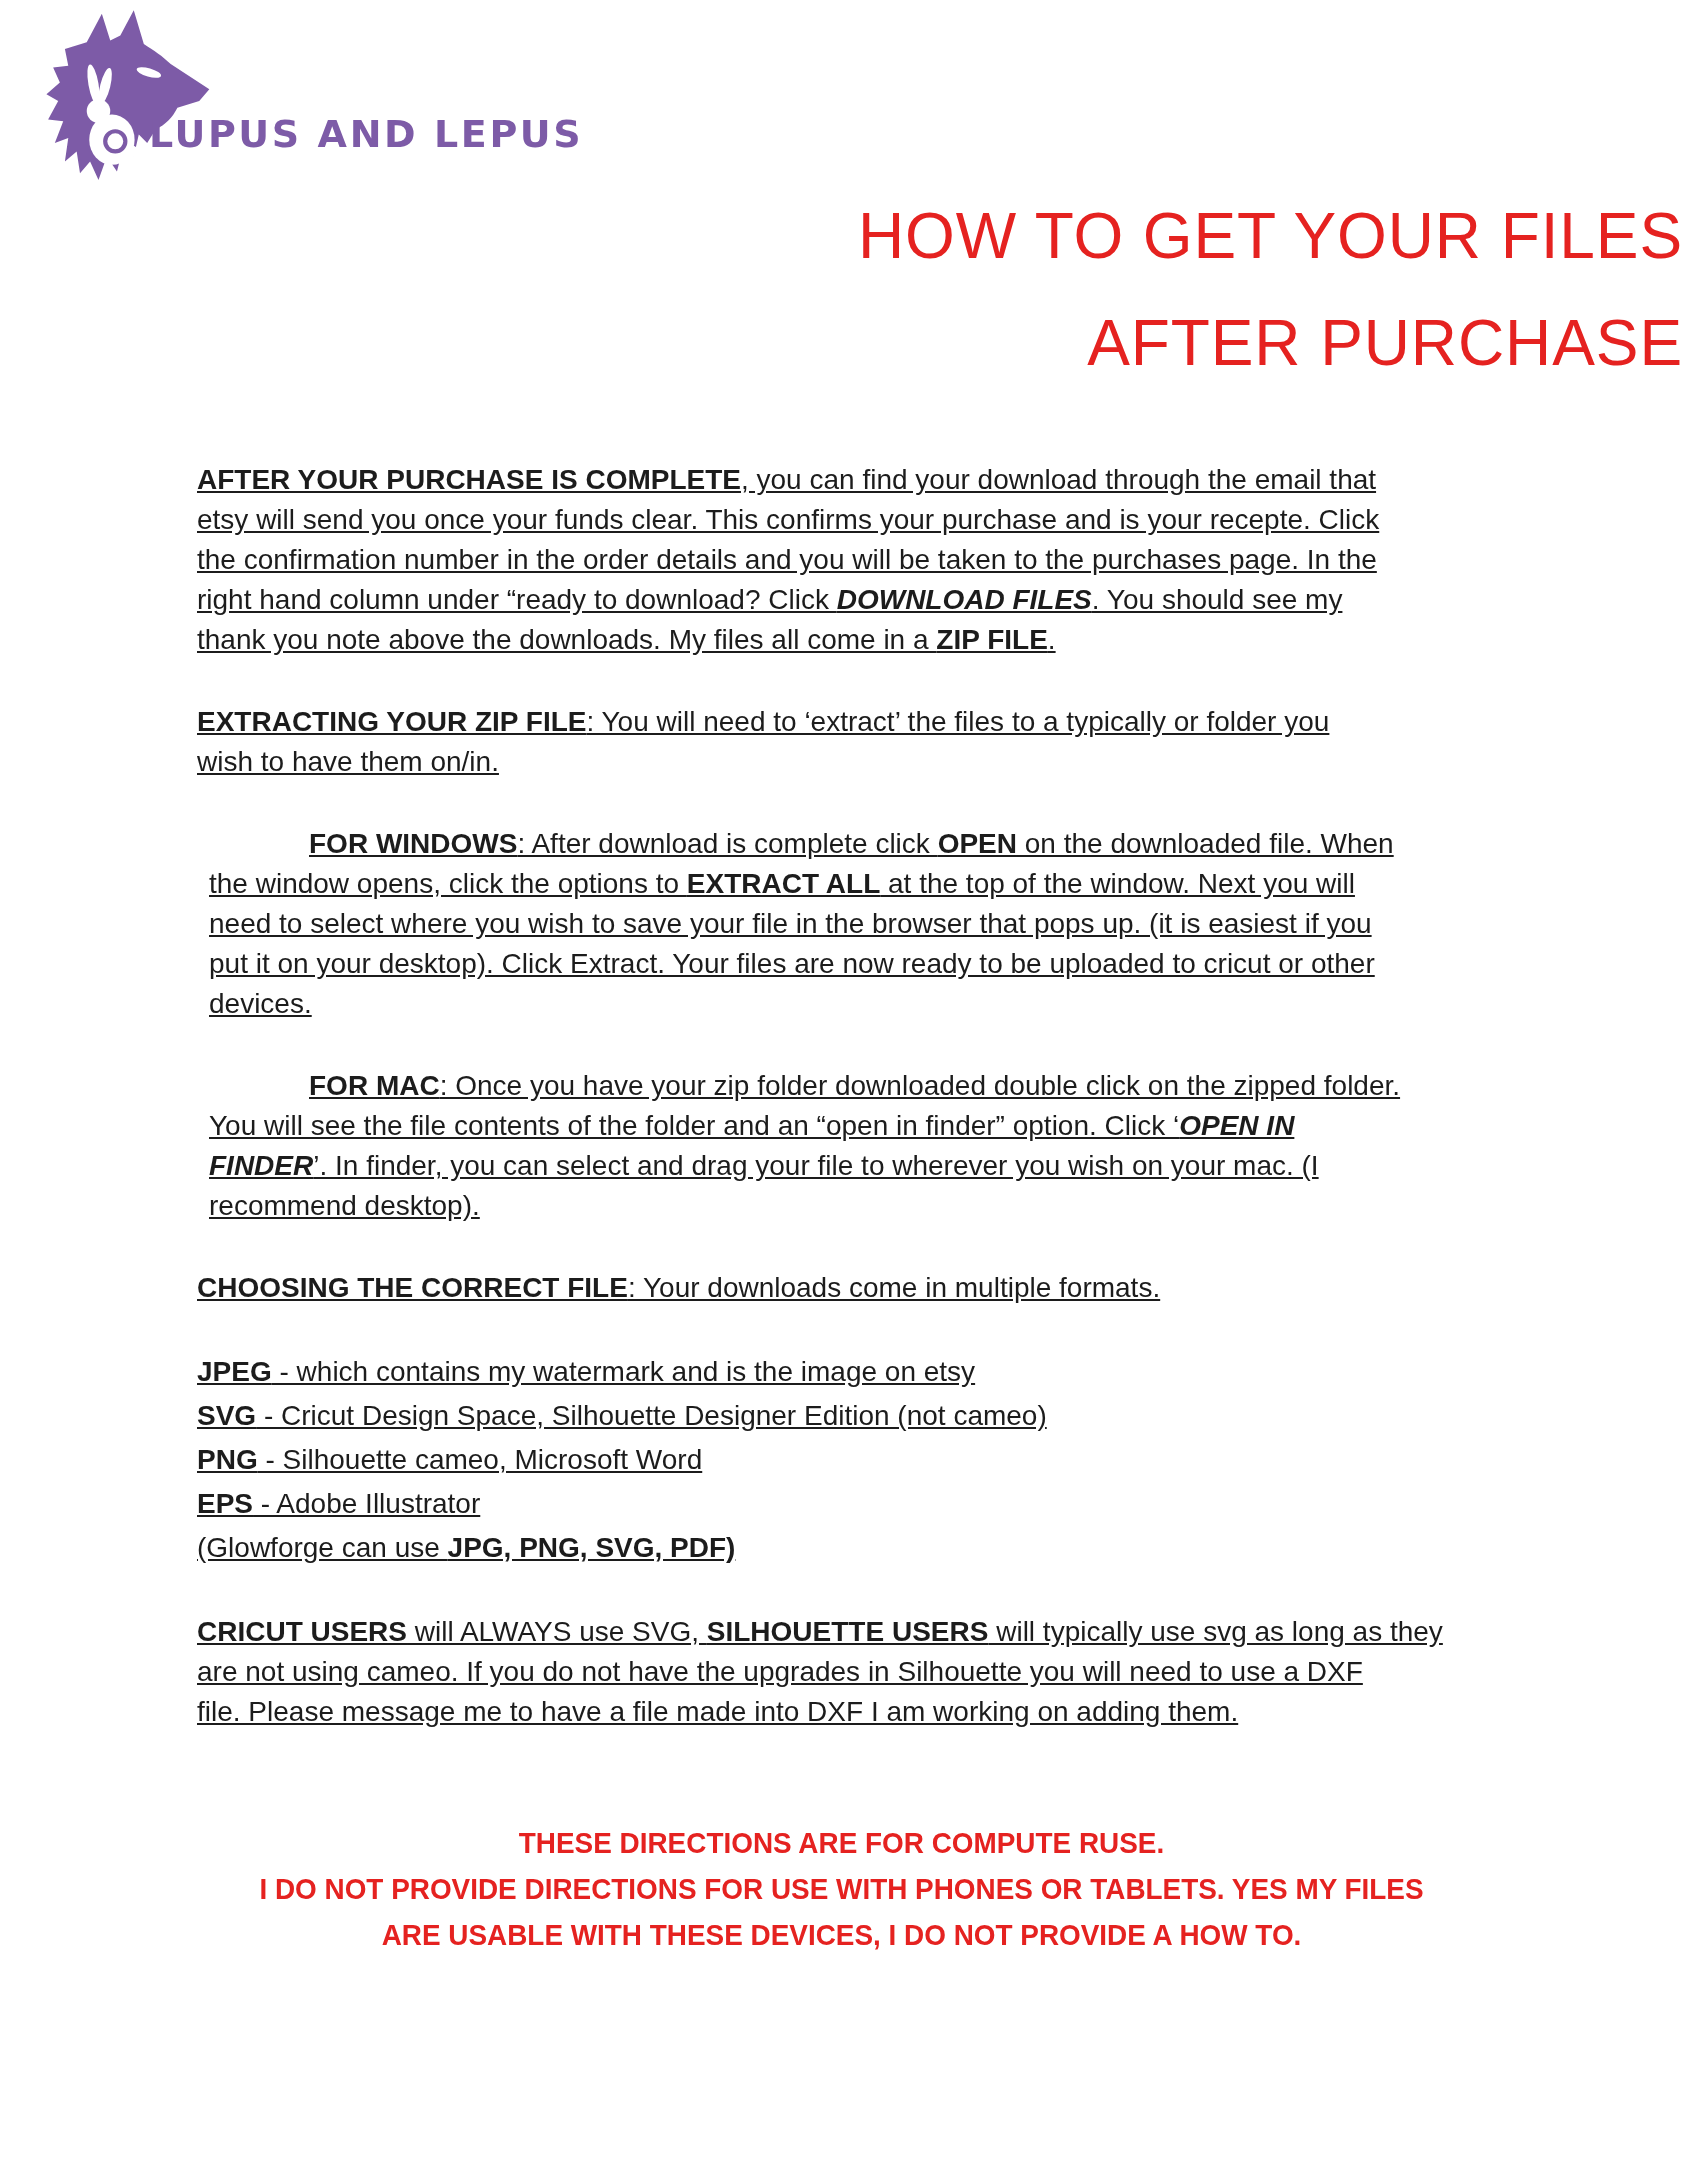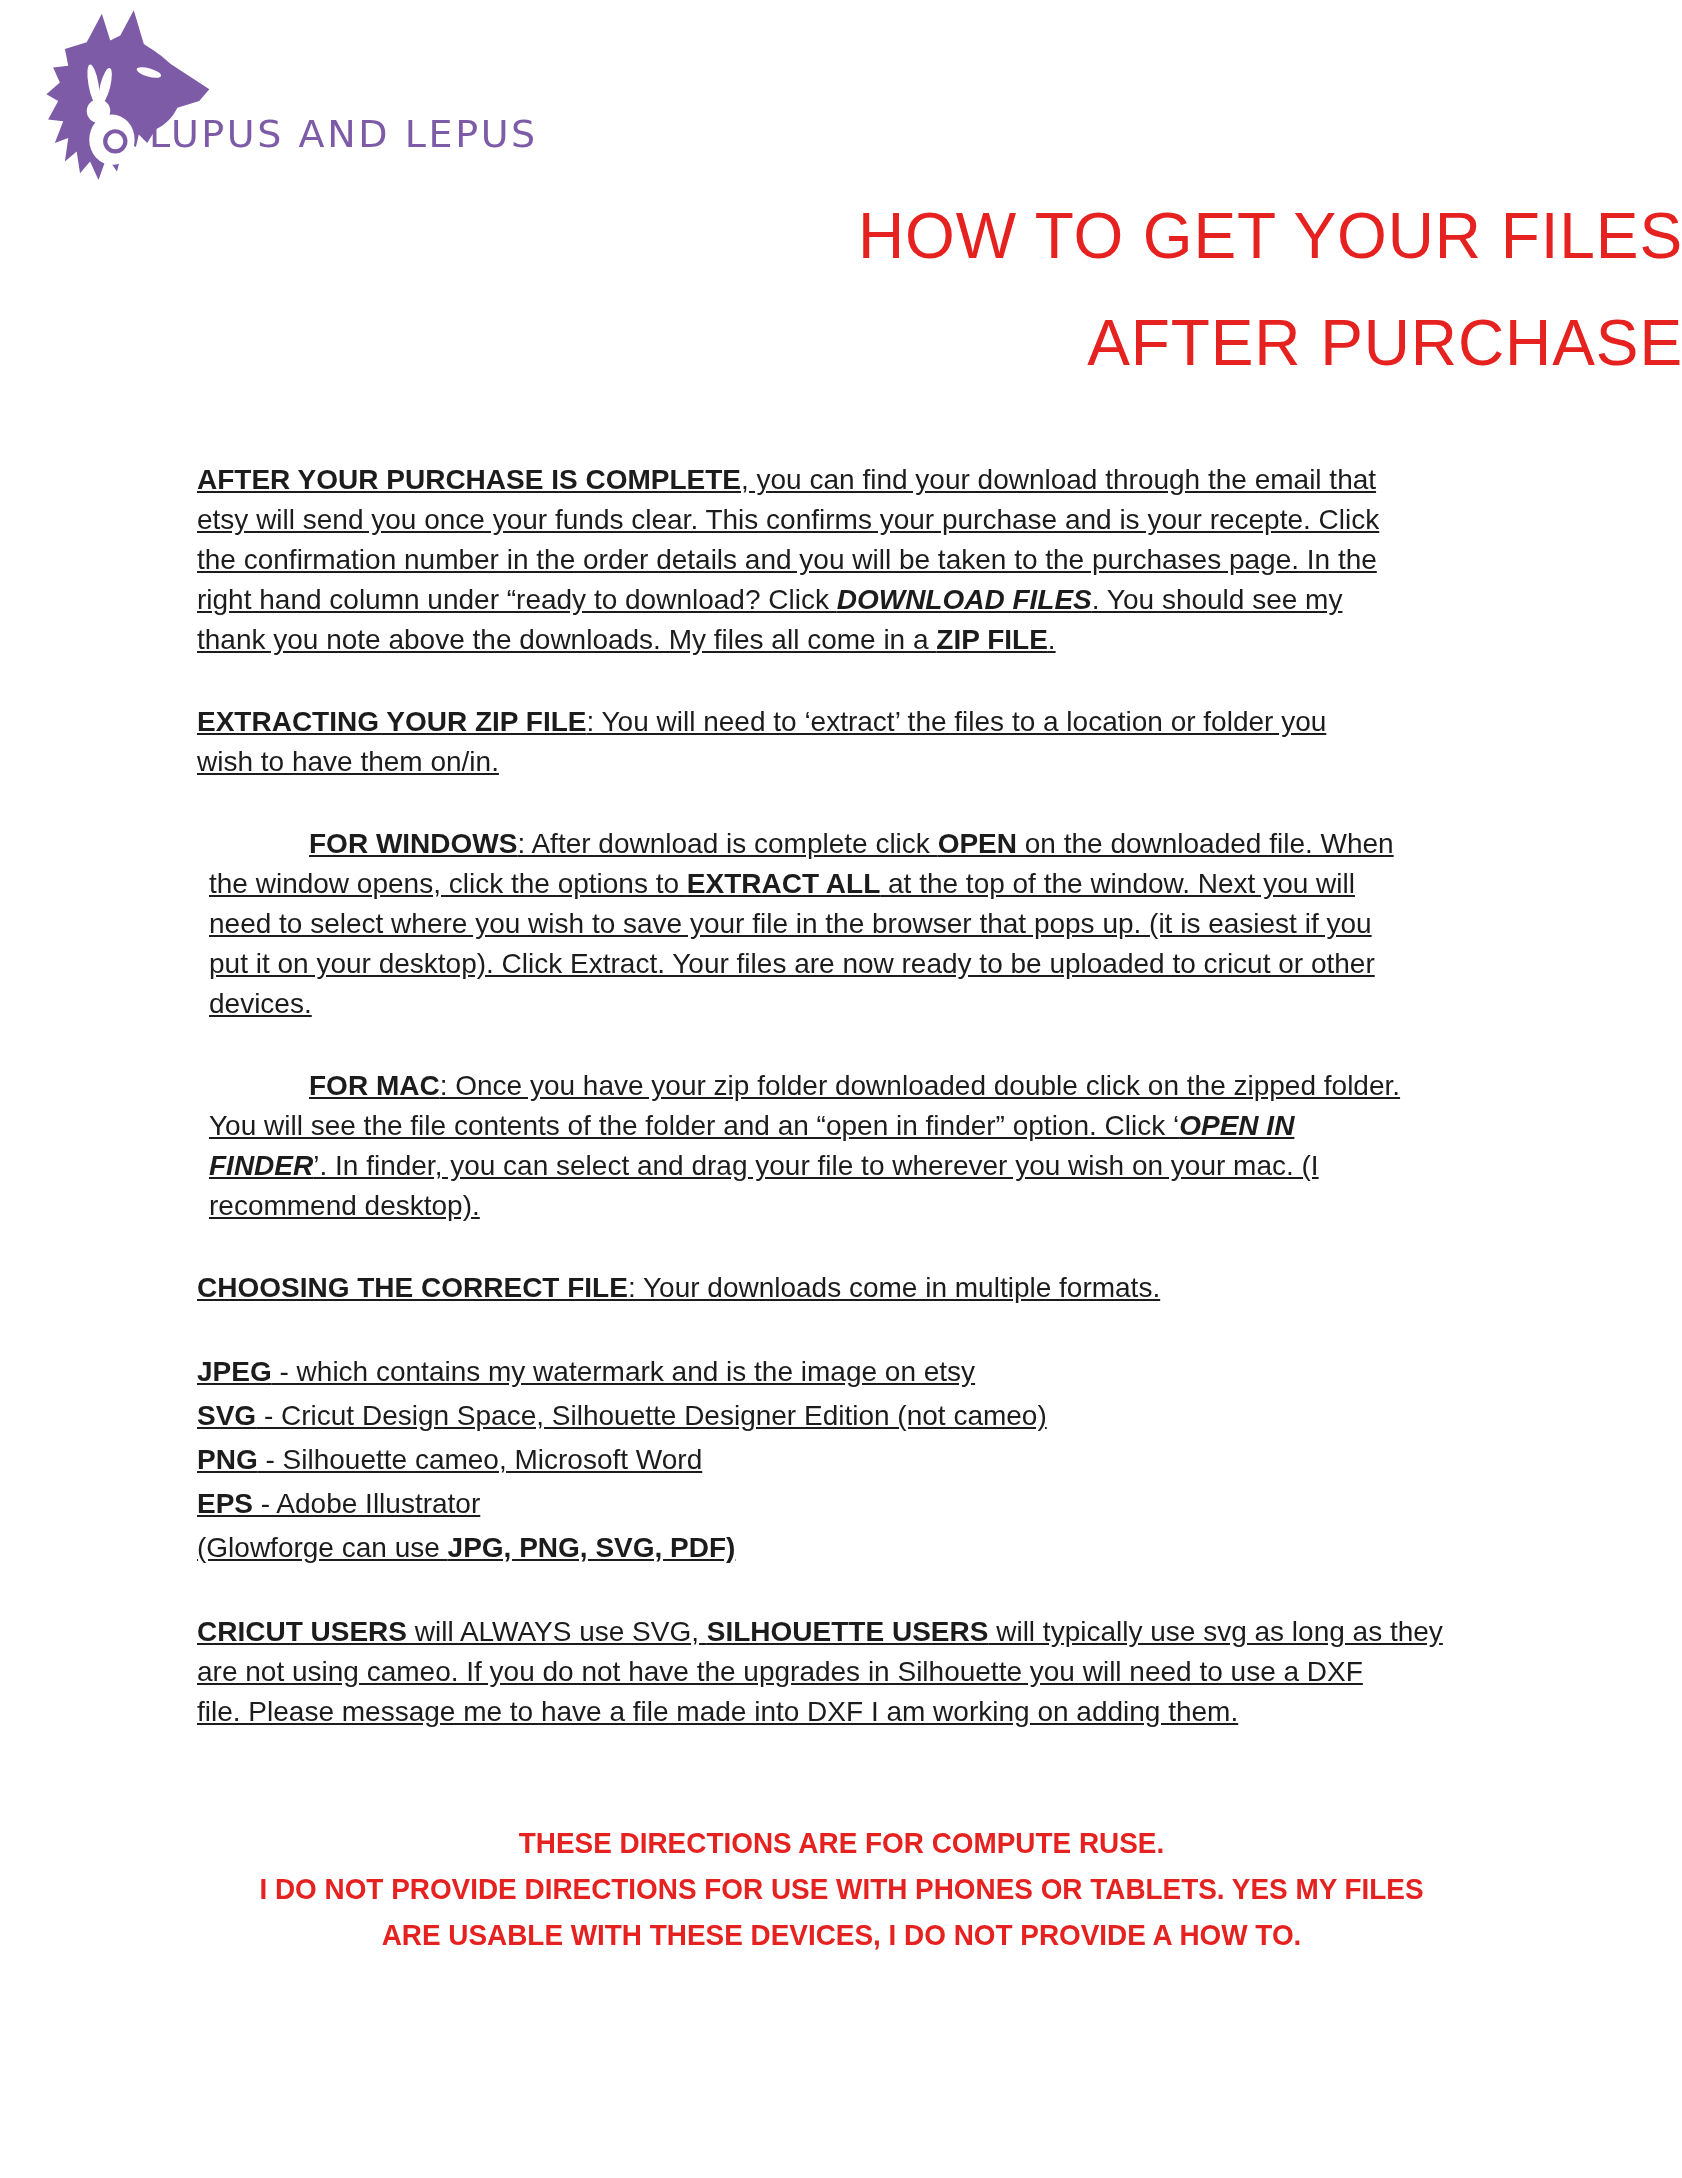--- a/index.html
+++ b/index.html
@@ -10,21 +10,21 @@
     font-family:"Liberation Sans", sans-serif;
     color:var(--ink,#1c1c1c);
     overflow:hidden;
   }
   
   .logo{position:absolute;left:19px;top:7px;width:553px;height:182px;}
   .logo svg{position:absolute;left:0;top:0;}
   .brand{
     position:absolute;left:130px;top:105px;
     font-family:"DejaVu Sans","Liberation Sans",sans-serif;
-    font-weight:normal;font-size:38px;letter-spacing:2.6px;
+    font-weight:bold;font-size:38px;letter-spacing:2.6px;
     color:var(--purple,#7d5ba7);
     white-space:nowrap;
   }
   
   .title{
     position:absolute;left:0;top:183px;width:1683px;
     text-align:right;
     font-size:64px;line-height:107px;
     color:var(--red,#e52220);
     letter-spacing:0.9px;
@@ -81,21 +81,21 @@
     <span class="brand">LUPUS AND LEPUS</span>
   </div>
 
   <div class="title">
     <div>HOW TO GET YOUR FILES</div>
     <div>AFTER PURCHASE</div>
   </div>
 
   <div class="body-text">
       <p class="para"><span style="font-weight: bold;">AFTER YOUR PURCHASE IS COMPLETE</span><span>, you can find your download through the email that</span><br><span>etsy will send you once your funds clear. This confirms your purchase and is your recepte. Click</span><br><span>the confirmation number in the order details and you will be taken to the purchases page. In the</span><br><span>right hand column under “ready to download? Click </span><span style="font-weight: bold; font-style: italic;">DOWNLOAD FILES</span><span>. You should see my</span><br><span>thank you note above the downloads. My files all come in a </span><span style="font-weight: bold;">ZIP FILE</span><span>.</span></p>
-      <p class="para"><span style="font-weight: bold; margin-top: 41px;">EXTRACTING YOUR ZIP FILE</span><span>: You will need to ‘extract’ the files to a location or folder you</span><br><span>wish to have them on/in.</span></p>
+      <p class="para"><span style="font-weight: bold; margin-top: 41px;">EXTRACTING YOUR ZIP FILE</span><span>: You will need to ‘extract’ the files to a typically or folder you</span><br><span>wish to have them on/in.</span></p>
       <p class="para indent"><span style="font-weight: bold;">FOR WINDOWS</span><span>: After download is complete click </span><span style="font-weight: bold;">OPEN</span><span> on the downloaded file. When</span><br><span>the window opens, click the options to </span><span style="font-weight: bold;">EXTRACT ALL</span><span> at the top of the window. Next you will</span><br><span>need to select where you wish to save your file in the browser that pops up. (it is easiest if you</span><br><span>put it on your desktop). Click Extract. Your files are now ready to be uploaded to cricut or other</span><br><span>devices.</span></p>
       <p class="para indent"><span style="font-weight: bold;">FOR MAC</span><span>: Once you have your zip folder downloaded double click on the zipped folder.</span><br><span>You will see the file contents of the folder and an “open in finder” option. Click ‘</span><span style="font-weight: bold; font-style: italic;">OPEN IN</span><br><span style="font-weight: bold; font-style: italic;">FINDER</span><span>’. In finder, you can select and drag your file to wherever you wish on your mac. (I</span><br><span>recommend desktop).</span></p>
       <p class="para"><span style="font-weight: bold;">CHOOSING THE CORRECT FILE</span><span>: Your downloads come in multiple formats.</span></p>
       <p class="para formats"><span style="font-weight: bold;">JPEG</span><span> - which contains my watermark and is the image on etsy</span><br><span style="font-weight: bold;">SVG</span><span> - Cricut Design Space, Silhouette Designer Edition (not cameo)</span><br><span style="font-weight: bold;">PNG</span><span> - Silhouette cameo, Microsoft Word</span><br><span style="font-weight: bold;">EPS</span><span> - Adobe Illustrator</span><br><span>(Glowforge can use </span><span style="font-weight: bold;">JPG, PNG, SVG, PDF)</span></p>
       <p class="para"><span style="font-weight: bold;">CRICUT USERS</span><span> will ALWAYS use SVG, </span><span style="font-weight: bold;">SILHOUETTE USERS</span><span> will typically use svg as long as they</span><br><span>are not using cameo. If you do not have the upgrades in Silhouette you will need to use a DXF</span><br><span>file. Please message me to have a file made into DXF I am working on adding them.</span></p>
     </div>
 
   <div class="footer-warning">
     <div>THESE DIRECTIONS ARE FOR COMPUTE RUSE.</div>
     <div>I DO NOT PROVIDE DIRECTIONS FOR USE WITH PHONES OR TABLETS. YES MY FILES</div>

